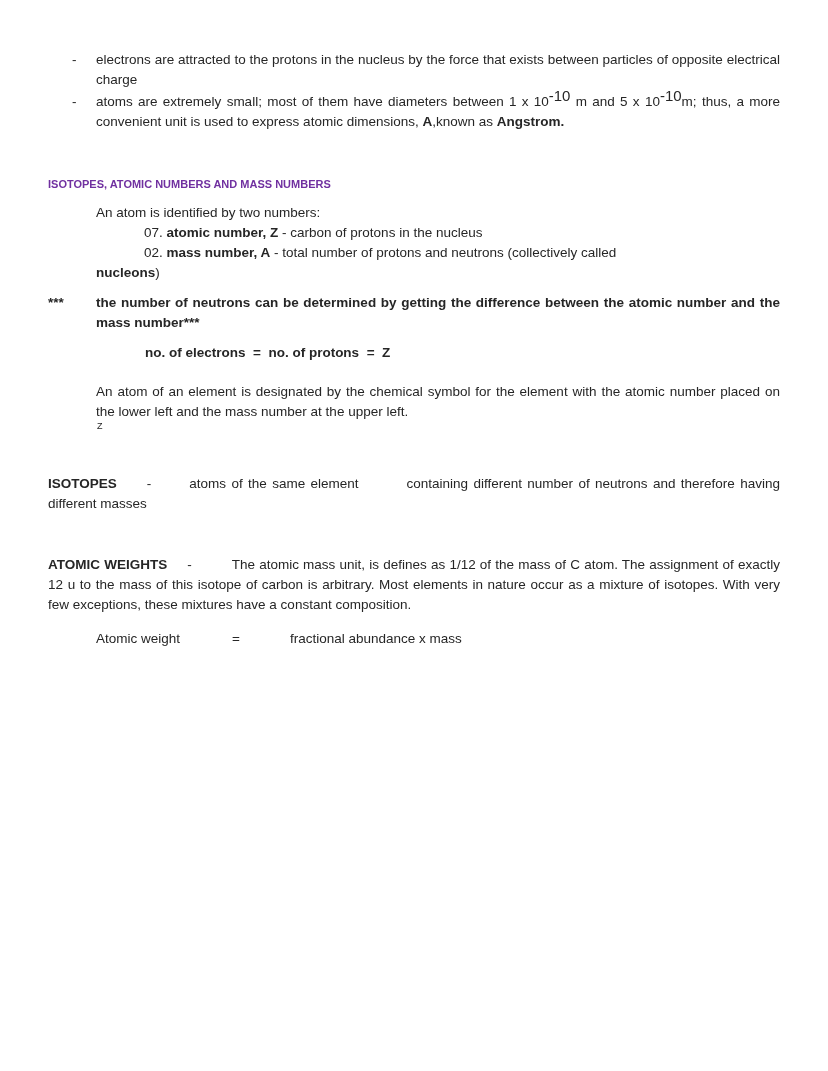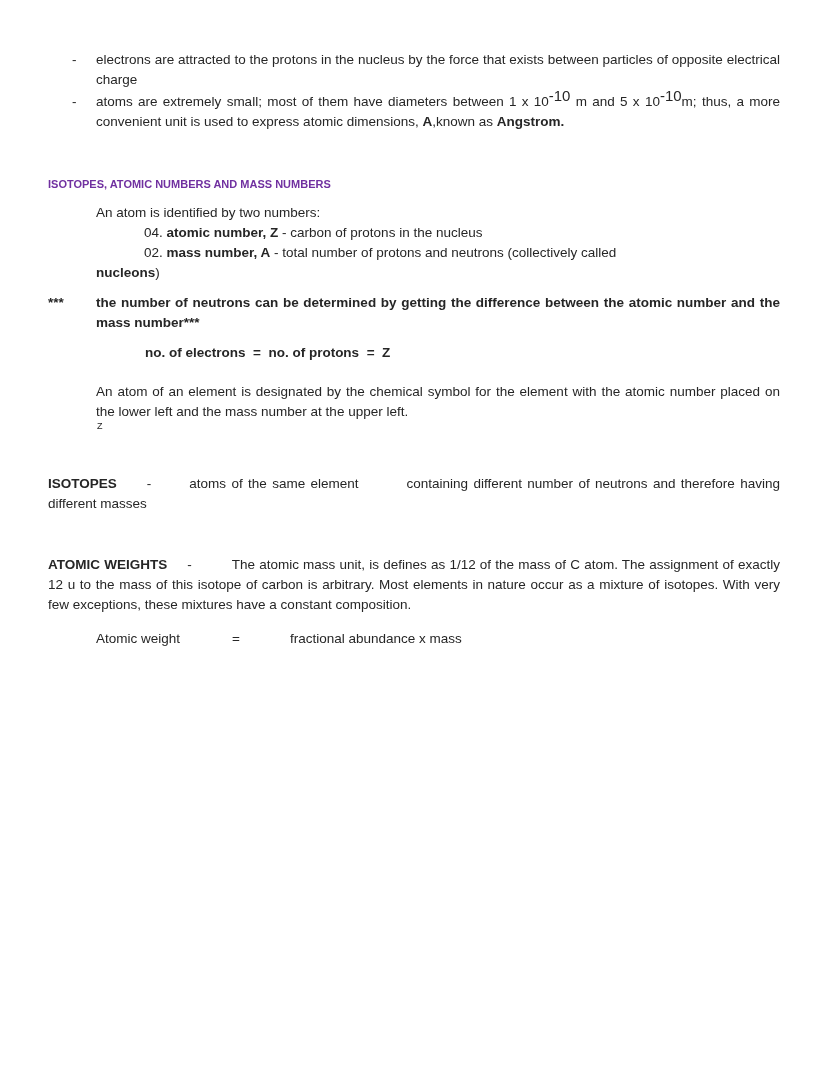--- a/index.html
+++ b/index.html
@@ -86,21 +86,21 @@
     <div class="bullet">
       <span class="bullet-marker">-</span>
       <p class="bullet-text just"><span>atoms are extremely small; most of them have diameters between 1 x 10</span><sup>-10</sup><span> m and 5 x 10</span><sup>-10</sup><span>m; thus,  a more convenient unit is used to express atomic dimensions, </span><b>A</b><span>,known as </span><b>Angstrom.</b></p>
     </div>
   </div>
 
   <h2 class="section-heading">ISOTOPES, ATOMIC NUMBERS AND MASS NUMBERS</h2>
 
   <p class="indent1">An atom is identified by two numbers:</p>
 
-  <div class="indent2"><span>04. </span><b>atomic number, Z</b><span> - carbon of protons in the nucleus</span></div>
+  <div class="indent2"><span>07. </span><b>atomic number, Z</b><span> - carbon of protons in the nucleus</span></div>
 
   <div class="indent2"><span>02. </span><b>mass number, A</b><span> - total number of protons and neutrons (collectively called</span></div>
 
   <div class="indent1"><b>nucleons</b><span>)</span></div>
 
   <div class="note">
     <span class="note-marker">***</span>
     <p class="note-text">the number of neutrons can be determined by getting the difference between the atomic number and the mass number***</p>
   </div>
 

